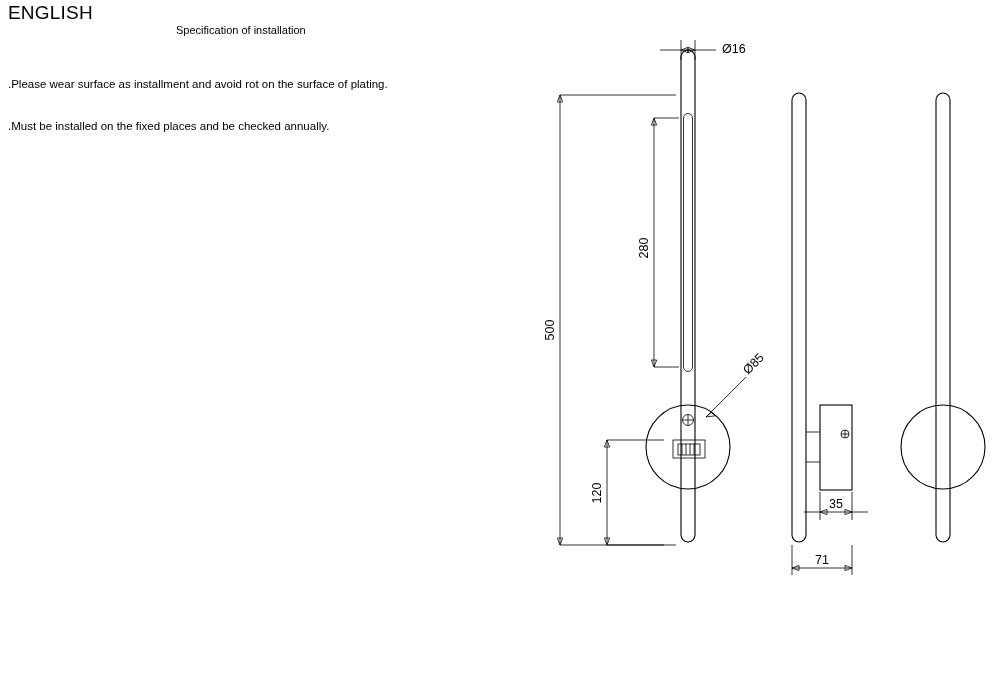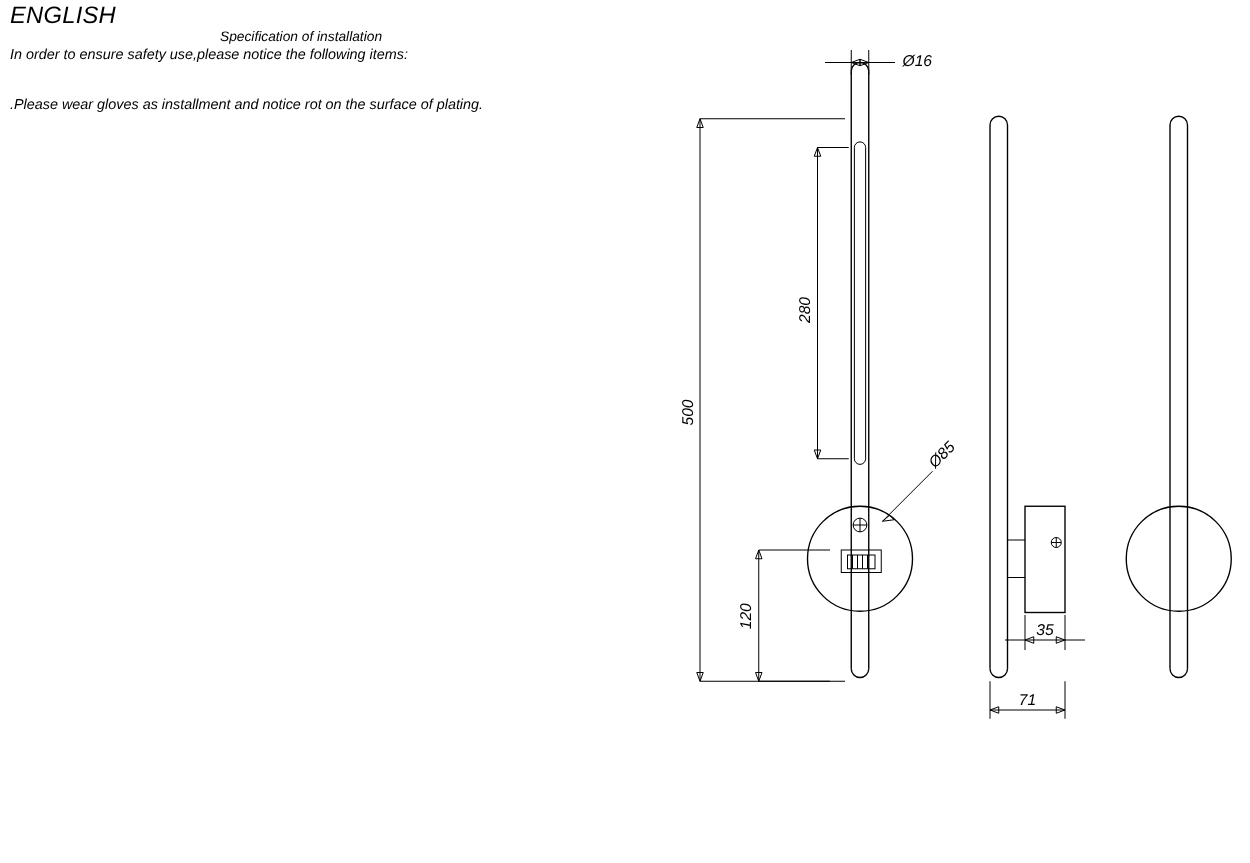--- a/index.html
+++ b/index.html
@@ -11,21 +11,20 @@
     width: 1000px;
     height: 690px;
     position: relative;
     font-family: "Liberation Sans", sans-serif;
     color: #000000;
     overflow: hidden;
   }
   .page {
     position: absolute;
     inset: 0;
-    font-style: italic;
   }
   #lang-title {
     position: absolute;
     left: 8px;
     top: 2px;
     font-size: 19px;
     letter-spacing: 0.2px;
   }
   #spec-heading {
     position: absolute;
@@ -74,24 +73,24 @@
     fill: #000000;
   }
 </style>
 </head>
 <body>
 
 <div class="page">
 
   <div id="lang-title">ENGLISH</div>
   <div id="spec-heading">Specification of installation</div>
-  <div id="spec-intro">In order to ensure safety use,please notice the following items:</div>
 
   <div id="spec-list">
-    <div>.Please wear gloves as installment and notice rot on the surface of plating.</div>
+    <div>.Please wear surface as installment and avoid rot on the surface of plating.</div>
+    <div>.Must be installed on the fixed places and be checked annually.</div>
   </div>
 
   <svg class="drawing" viewBox="0 0 1000 690">
 
     <g>
       <path class="obj" d="M681,57 L681,535 M695,57 L695,535"></path>
       <path class="obj" d="M681,57 A7,7 0 0 1 695,57"></path>
       <path class="obj" d="M681,535 A7,7 0 0 0 695,535"></path>
     </g>
 

